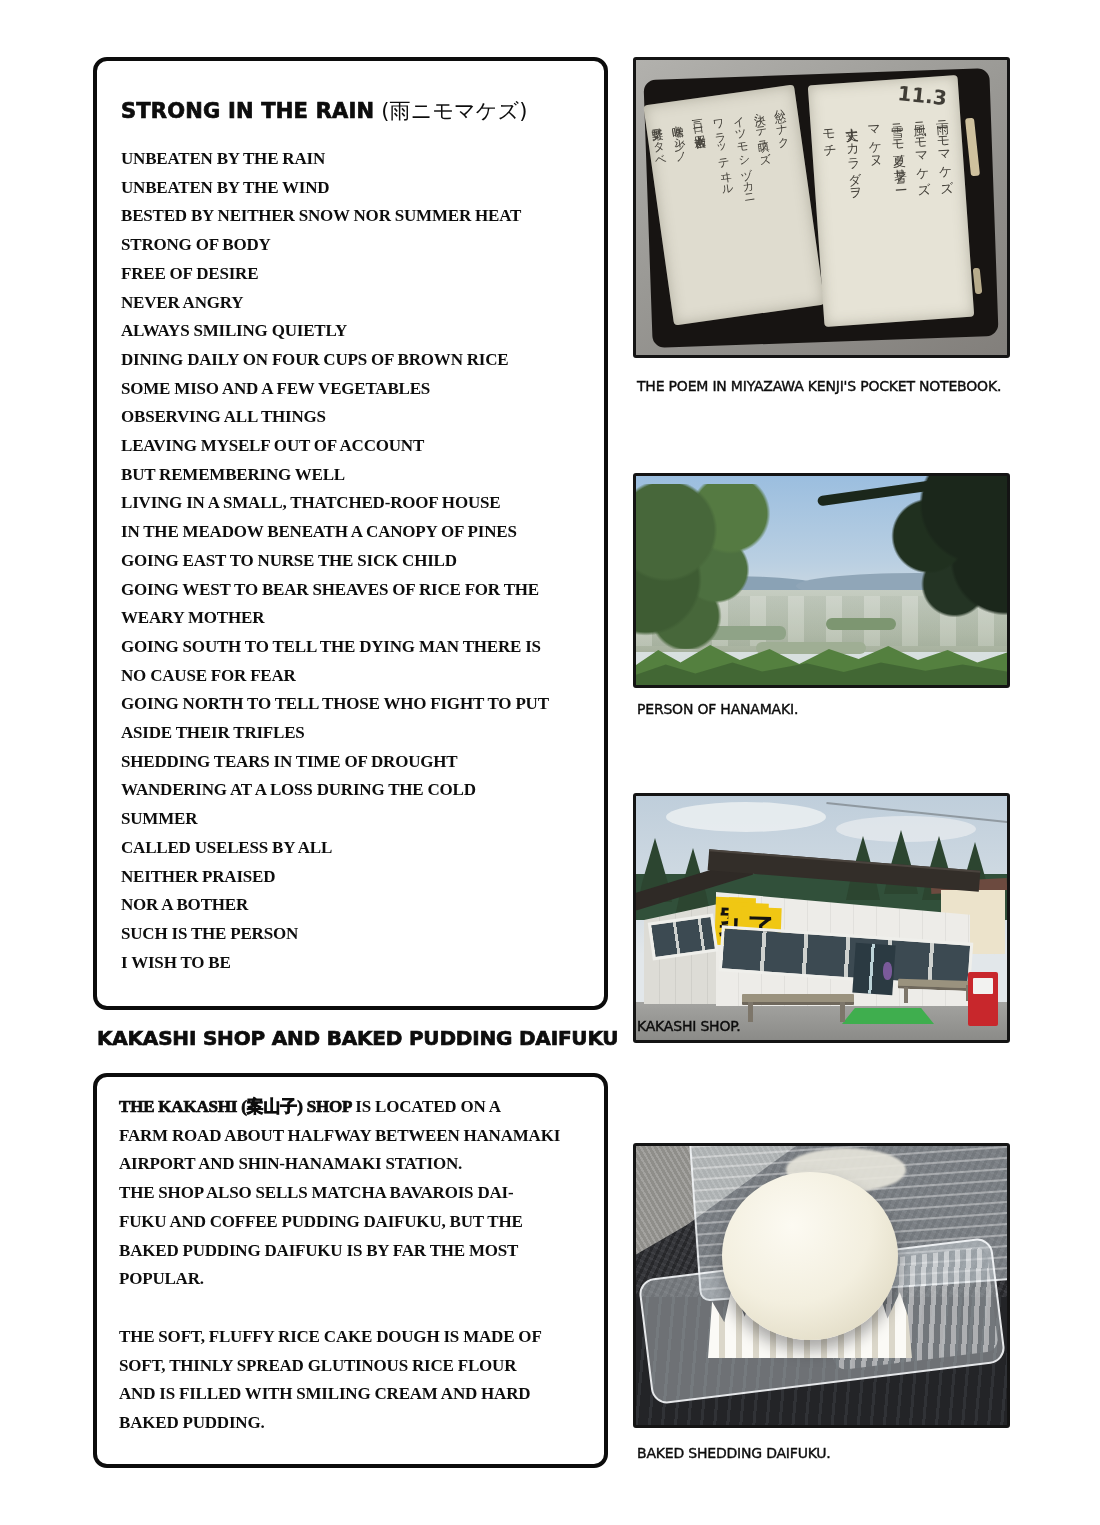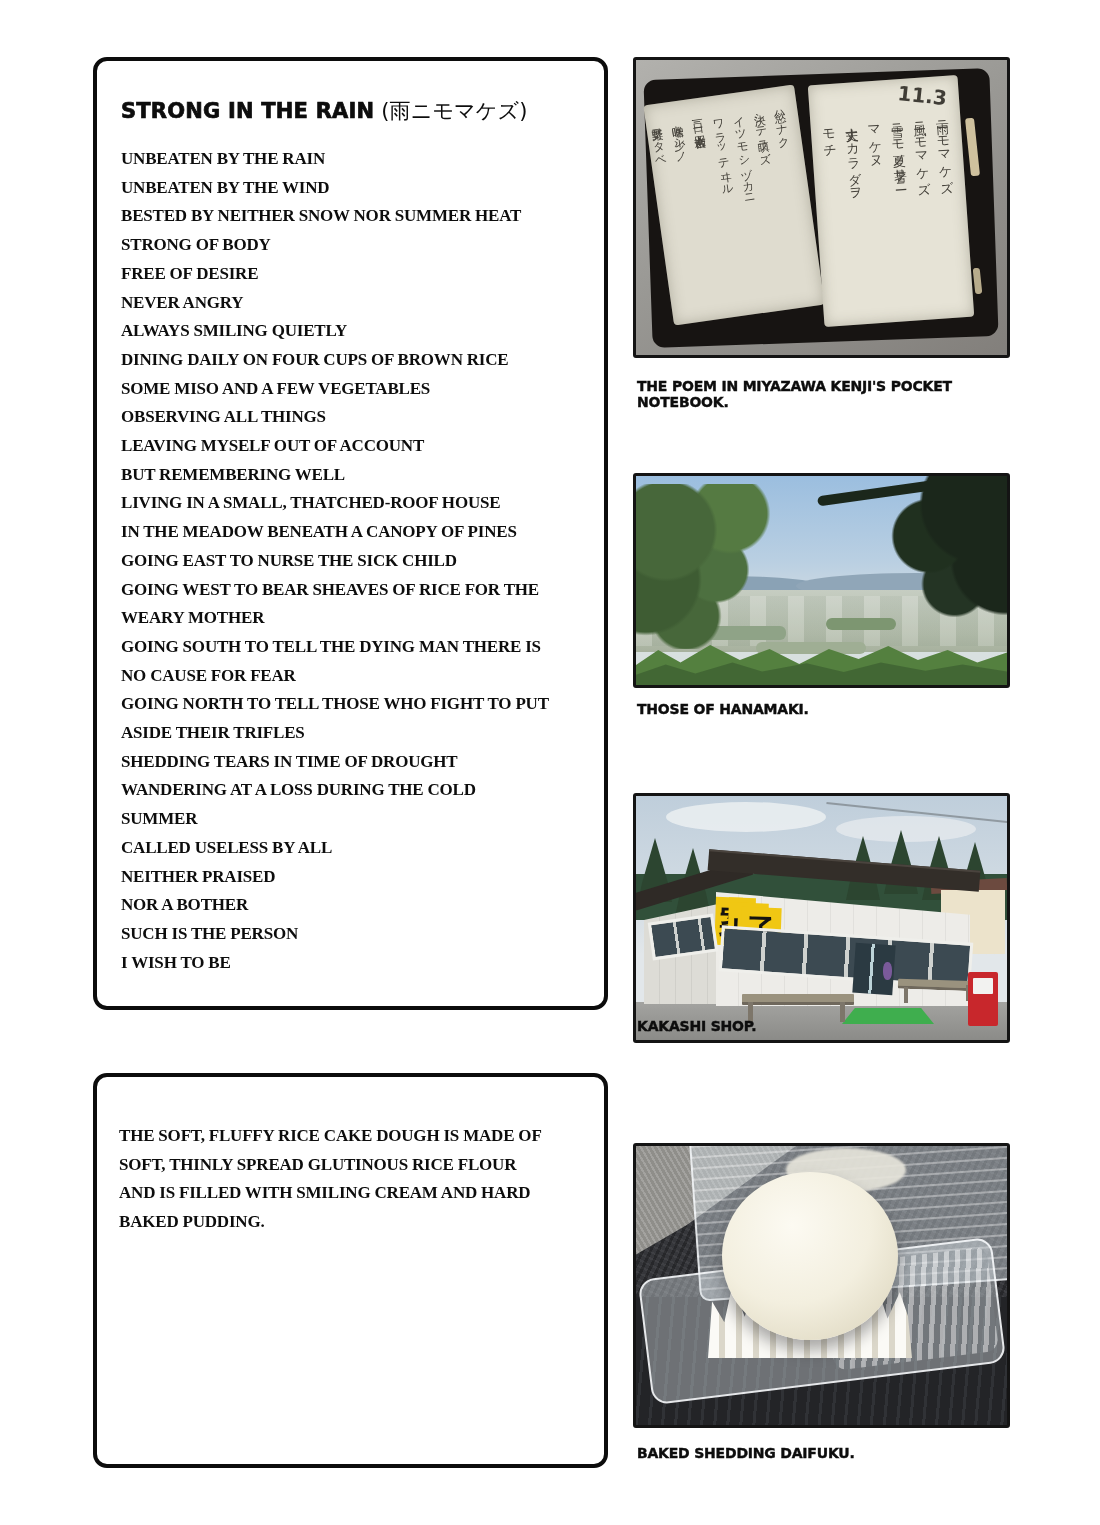--- a/index.html
+++ b/index.html
@@ -18,21 +18,21 @@
   .poem-lines{position:absolute;left:24px;top:84px;right:14px;}
   .info-text{position:absolute;left:22px;top:16px;right:12px;}
   .para-gap{height:29px;}
   .section-heading{position:absolute;left:97px;top:1026px;margin:0;font-size:20px;font-weight:bold;
                    letter-spacing:-0.2px;-webkit-text-stroke:.7px #0d0d0d;}
 
   
   .photo{position:absolute;left:633px;width:377px;margin:0;box-sizing:border-box;
          border:3px solid #141414;border-radius:3px;overflow:hidden;background:#888;}
   .photo *{position:absolute;}
-  .caption{position:absolute;left:637px;width:373px;font-size:14px;font-weight:bold;
+  .caption{position:absolute;left:637px;width:373px;font-size:14px;font-weight:normal;
            letter-spacing:-0.2px;-webkit-text-stroke:.4px #0d0d0d;}
 
   
   .p-notebook{top:57px;height:301px;}
   .nb-bg{inset:0;background:linear-gradient(150deg,#b2b1ad 0%,#9a9995 45%,#827f7b 100%);}
   .nb-cover{left:12px;top:14px;width:346px;height:268px;background:#171412;border-radius:12px;transform:rotate(-2deg);}
   .nb-clasp{left:332px;top:58px;width:9px;height:58px;background:#cfc19e;border-radius:3px;transform:rotate(-6deg);}
   .nb-clasp2{left:338px;top:208px;width:7px;height:26px;background:#b8ac8c;border-radius:3px;transform:rotate(-6deg);}
   .nb-page{border-radius:4px;box-shadow:inset 0 0 14px rgba(90,85,70,.35);}
   .nb-page-left{left:22px;top:34px;width:152px;height:222px;background:#dfdccf;transform:rotate(-8deg);}
@@ -174,23 +174,31 @@
 SHEDDING TEARS IN TIME OF DROUGHT
 WANDERING AT A LOSS DURING THE COLD
 SUMMER
 CALLED USELESS BY ALL
 NEITHER PRAISED
 NOR A BOTHER
 SUCH IS THE PERSON
 I WISH TO BE</div>
   </section>
 
+  <h2 class="section-heading">KAKASHI SHOP AND BAKED PUDDING DAIFUKU</h2>
 
   <section class="panel info-panel">
     <div class="body-text info-text">
+      <div><span class="em">THE KAKASHI (案山子) SHOP</span><span> IS LOCATED ON A</span></div>
+      <div class="prelines">FARM ROAD ABOUT HALFWAY BETWEEN HANAMAKI
+AIRPORT AND SHIN-HANAMAKI STATION.
+THE SHOP ALSO SELLS MATCHA BAVAROIS DAI-
+FUKU AND COFFEE PUDDING DAIFUKU, BUT THE
+BAKED PUDDING DAIFUKU IS BY FAR THE MOST
+POPULAR.</div>
       <div class="para-gap"></div>
       <div class="prelines">THE SOFT, FLUFFY RICE CAKE DOUGH IS MADE OF
 SOFT, THINLY SPREAD GLUTINOUS RICE FLOUR
 AND IS FILLED WITH SMILING CREAM AND HARD
 BAKED PUDDING.</div>
     </div>
   </section>
 
   <figure class="photo p-notebook">
     <div class="nb-bg"></div>
@@ -226,21 +234,21 @@
     <div class="hk-strips"></div>
     <div class="hk-patch1"></div>
     <div class="hk-patch2"></div>
     <div class="hk-patch3"></div>
     <div class="hk-foliage"></div>
     <div class="hk-foliage2"></div>
     <div class="hk-ltree"></div>
     <div class="hk-branch"></div>
     <div class="hk-rtree"></div>
   </figure>
-  <div class="caption" style="top:701px;">THOSE OF HANAMAKI.</div>
+  <div class="caption" style="top:701px;">PERSON OF HANAMAKI.</div>
 
   <figure class="photo p-shop">
     <div class="sh-sky"></div>
     <div class="sh-cloud1"></div>
     <div class="sh-cloud2"></div>
     <div class="sh-wire"></div>
     <div class="sh-treeband"></div>
     <div class="conifer c1"></div>
     <div class="conifer c2"></div>
     <div class="conifer c3"></div>

